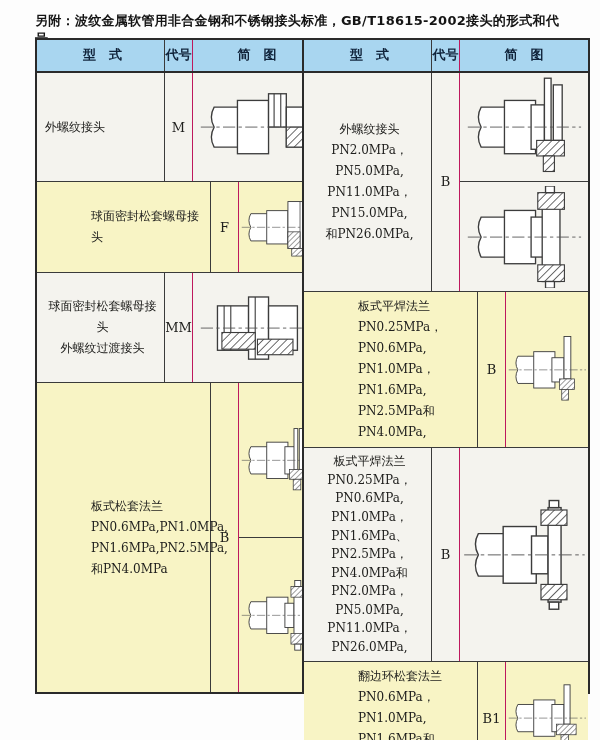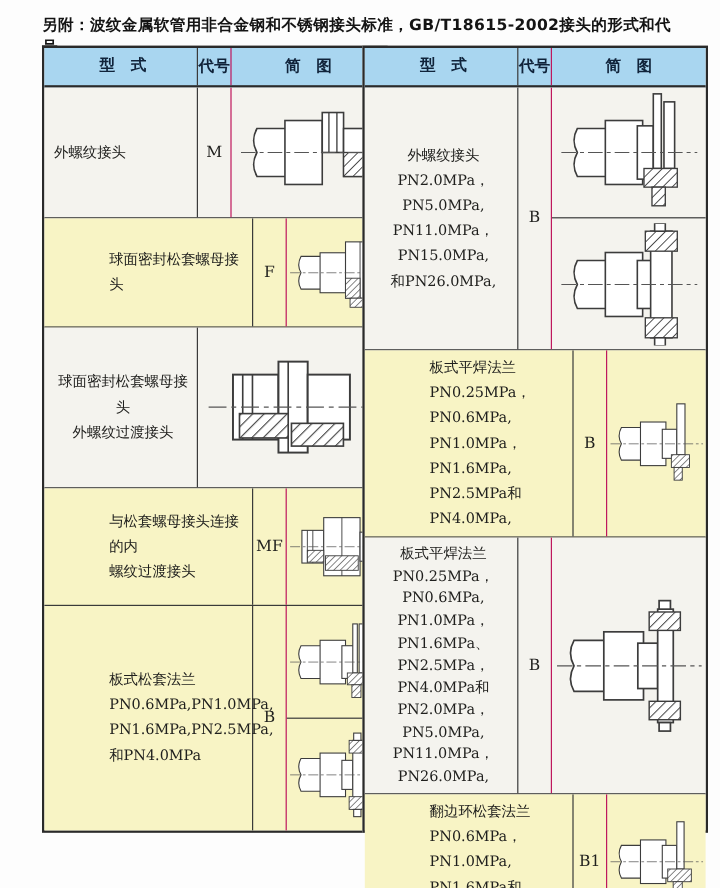--- a/index.html
+++ b/index.html
@@ -109,56 +109,37 @@
             <rect x="62" y="52" width="16" height="22" fill="url(#hatch)" stroke="#3c3c3c" stroke-width="1"></rect>
             <rect x="67" y="74" width="20" height="10" fill="url(#hatch)" stroke="#3c3c3c" stroke-width="1"></rect>
             <line x1="1" y1="46" x2="103" y2="46" stroke="#555" stroke-width="0.8" stroke-dasharray="11,3,3,3"></line>
           </svg>
         </div>
       </div>
   </div>
   <div class="row bg-w" style="flex-basis:91px">
     <div class="cell c-type">球面密封松套螺母接头
 外螺纹过渡接头</div>
+    <div class="cell c-code">MM</div>
     <div class="cell c-diag">
         <div class="diag">
           <svg viewBox="0 0 104 92" preserveAspectRatio="xMidYMid meet">
             <rect x="16" y="26" width="28" height="40" fill="#fff" stroke="#3c3c3c" stroke-width="1.2"></rect>
             <line x1="22" y1="26" x2="22" y2="66" stroke="#3c3c3c" stroke-width="1"></line>
             <line x1="28" y1="26" x2="28" y2="66" stroke="#3c3c3c" stroke-width="1"></line>
             <rect x="44" y="18" width="18" height="56" fill="#fff" stroke="#3c3c3c" stroke-width="1.2"></rect>
             <line x1="50" y1="18" x2="50" y2="74" stroke="#3c3c3c" stroke-width="1"></line>
             <rect x="62" y="26" width="26" height="40" fill="#fff" stroke="#3c3c3c" stroke-width="1.2"></rect>
             <rect x="20" y="50" width="30" height="15" fill="url(#hatch)" stroke="#3c3c3c" stroke-width="1"></rect>
             <rect x="52" y="56" width="32" height="14" fill="url(#hatch)" stroke="#3c3c3c" stroke-width="1"></rect>
             <line x1="1" y1="46" x2="103" y2="46" stroke="#555" stroke-width="0.8" stroke-dasharray="11,3,3,3"></line>
           </svg>
         </div>
       </div>
   </div>
-  <div class="row bg-y" style="flex-basis:98px">
-    <div class="cell c-type">与松套螺母接头连接的内
-螺纹过渡接头</div>
-    <div class="cell c-code">MF</div>
-    <div class="cell c-diag">
-        <div class="diag">
-          <svg viewBox="0 0 104 92" preserveAspectRatio="xMidYMid meet">
-            <rect x="14" y="28" width="24" height="36" fill="#fff" stroke="#3c3c3c" stroke-width="1.2"></rect>
-            <line x1="20" y1="28" x2="20" y2="64" stroke="#3c3c3c" stroke-width="1"></line>
-            <line x1="26" y1="28" x2="26" y2="64" stroke="#3c3c3c" stroke-width="1"></line>
-            <rect x="38" y="14" width="40" height="64" fill="#fff" stroke="#3c3c3c" stroke-width="1.2"></rect>
-            <line x1="58" y1="14" x2="58" y2="78" stroke="#3c3c3c" stroke-width="1"></line>
-            <rect x="78" y="30" width="14" height="32" fill="#fff" stroke="#3c3c3c" stroke-width="1.2"></rect>
-            <rect x="20" y="50" width="18" height="13" fill="url(#hatch)" stroke="#3c3c3c" stroke-width="1"></rect>
-            <rect x="40" y="56" width="36" height="16" fill="url(#hatch)" stroke="#3c3c3c" stroke-width="1"></rect>
-            <line x1="1" y1="46" x2="103" y2="46" stroke="#555" stroke-width="0.8" stroke-dasharray="11,3,3,3"></line>
-          </svg>
-        </div>
-      </div>
-  </div>
   <div class="row bg-y" style="flex:1 1 auto">
     <div class="cell c-type">板式松套法兰
 PN0.6MPa,PN1.0MPa,
 PN1.6MPa,PN2.5MPa,
 和PN4.0MPa</div>
     <div class="cell c-code">B</div>
     <div class="cell c-diag">
       <div class="diag">
           <svg viewBox="0 0 104 92" preserveAspectRatio="xMidYMid meet">
             <path d="M36,28 L13,28 Q8,37 13,46 Q8,55 13,64 L36,64" fill="#fff" stroke="#3c3c3c" stroke-width="1.2"></path>

